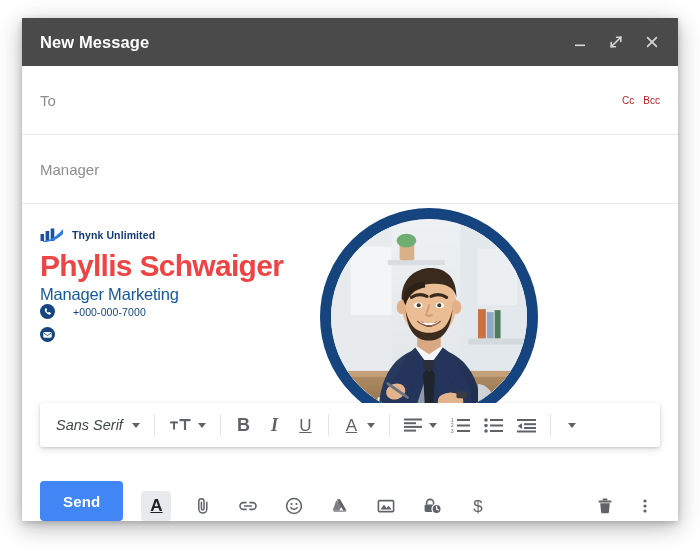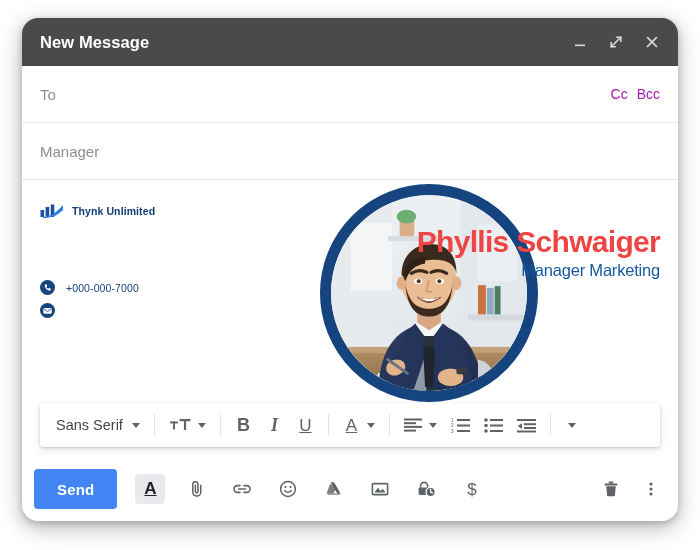--- a/index.html
+++ b/index.html
@@ -24,21 +24,20 @@
     position: absolute;
     left: 22px;
     top: 18px;
     width: 656px;
     height: 503px;
     background: #ffffff;
     box-shadow: 0 6px 22px rgba(0,0,0,0.30), 0 2px 6px rgba(0,0,0,0.18);
     display: flex;
     flex-direction: column;
     overflow: hidden;
-    border-radius: 16px;
   }
 
   
   .titlebar {
     height: 48px;
     background: #4a4a4a;
     display: flex;
     align-items: center;
     padding: 0 16px 0 18px;
     flex: none;
@@ -63,51 +62,50 @@
     justify-content: center;
     cursor: pointer;
   }
   .win-btn svg { display: block; }
 
   
   .field-row {
     height: 44px;
     display: flex;
     align-items: center;
-    padding: 6px 18px;
+    padding: 12px 18px;
     border-bottom: 1px solid #e8e8e8;
     flex: none;
   }
   .field-label {
     font-size: 15px;
     color: #8e8e8e;
     flex: 1;
   }
   .ccbcc {
     display: flex;
     gap: 9px;
   }
   .ccbcc span {
-    font-size: 14px;
-    color: #a21caf;
+    font-size: 10px;
+    color: #b91c1c;
     cursor: pointer;
   }
 
   
   .body-area {
     flex: 1;
     position: relative;
     padding: 24px 18px 0 18px;
     overflow: hidden;
   }
 
   .signature {
     position: relative;
     z-index: 2;
-    text-align: right;
   }
 
   .brand-row {
     display: flex;
     align-items: center;
     gap: 8px;
     margin-bottom: 8px;
   }
   .brand-name {
     font-size: 10.5px;
@@ -127,21 +125,21 @@
   .sig-role {
     font-size: 16.5px;
     color: #15589f;
     letter-spacing: -0.2px;
   }
 
   .contact-list { display: flex; flex-direction: column; gap: 8px; }
   .contact-item {
     display: flex;
     align-items: center;
-    gap: 11px;
+    gap: 18px;
   }
   .contact-icon {
     width: 15px;
     height: 15px;
     flex: none;
     display: block;
   }
   .contact-text {
     font-size: 10.5px;
     color: #14447f;
@@ -191,20 +189,21 @@
     gap: 4px;
     padding: 4px 6px;
     border-radius: 3px;
     cursor: pointer;
     color: #5f6368;
   }
   .fmt-font-label {
     font-size: 14.5px;
     color: #44474a;
     padding-right: 2px;
+    font-style: italic;
   }
   .caret {
     width: 0; height: 0;
     border-left: 4.5px solid transparent;
     border-right: 4.5px solid transparent;
     border-top: 5px solid #5f6368;
     margin-left: 3px;
   }
   .fmt-sep {
     width: 1px;
@@ -221,22 +220,22 @@
     align-items: center;
     justify-content: center;
     min-width: 17px;
   }
 
   
   .action-bar {
     flex: none;
     height: 64px;
     display: flex;
-    align-items: center;
-    padding: 0 12px;
+    align-items: flex-end;
+    padding: 0 18px;
     gap: 0;
   }
   .send-btn {
     background: #4285f4;
     color: #ffffff;
     font-size: 15px;
     font-weight: bold;
     border: none;
     border-radius: 4px;
     height: 40px;

